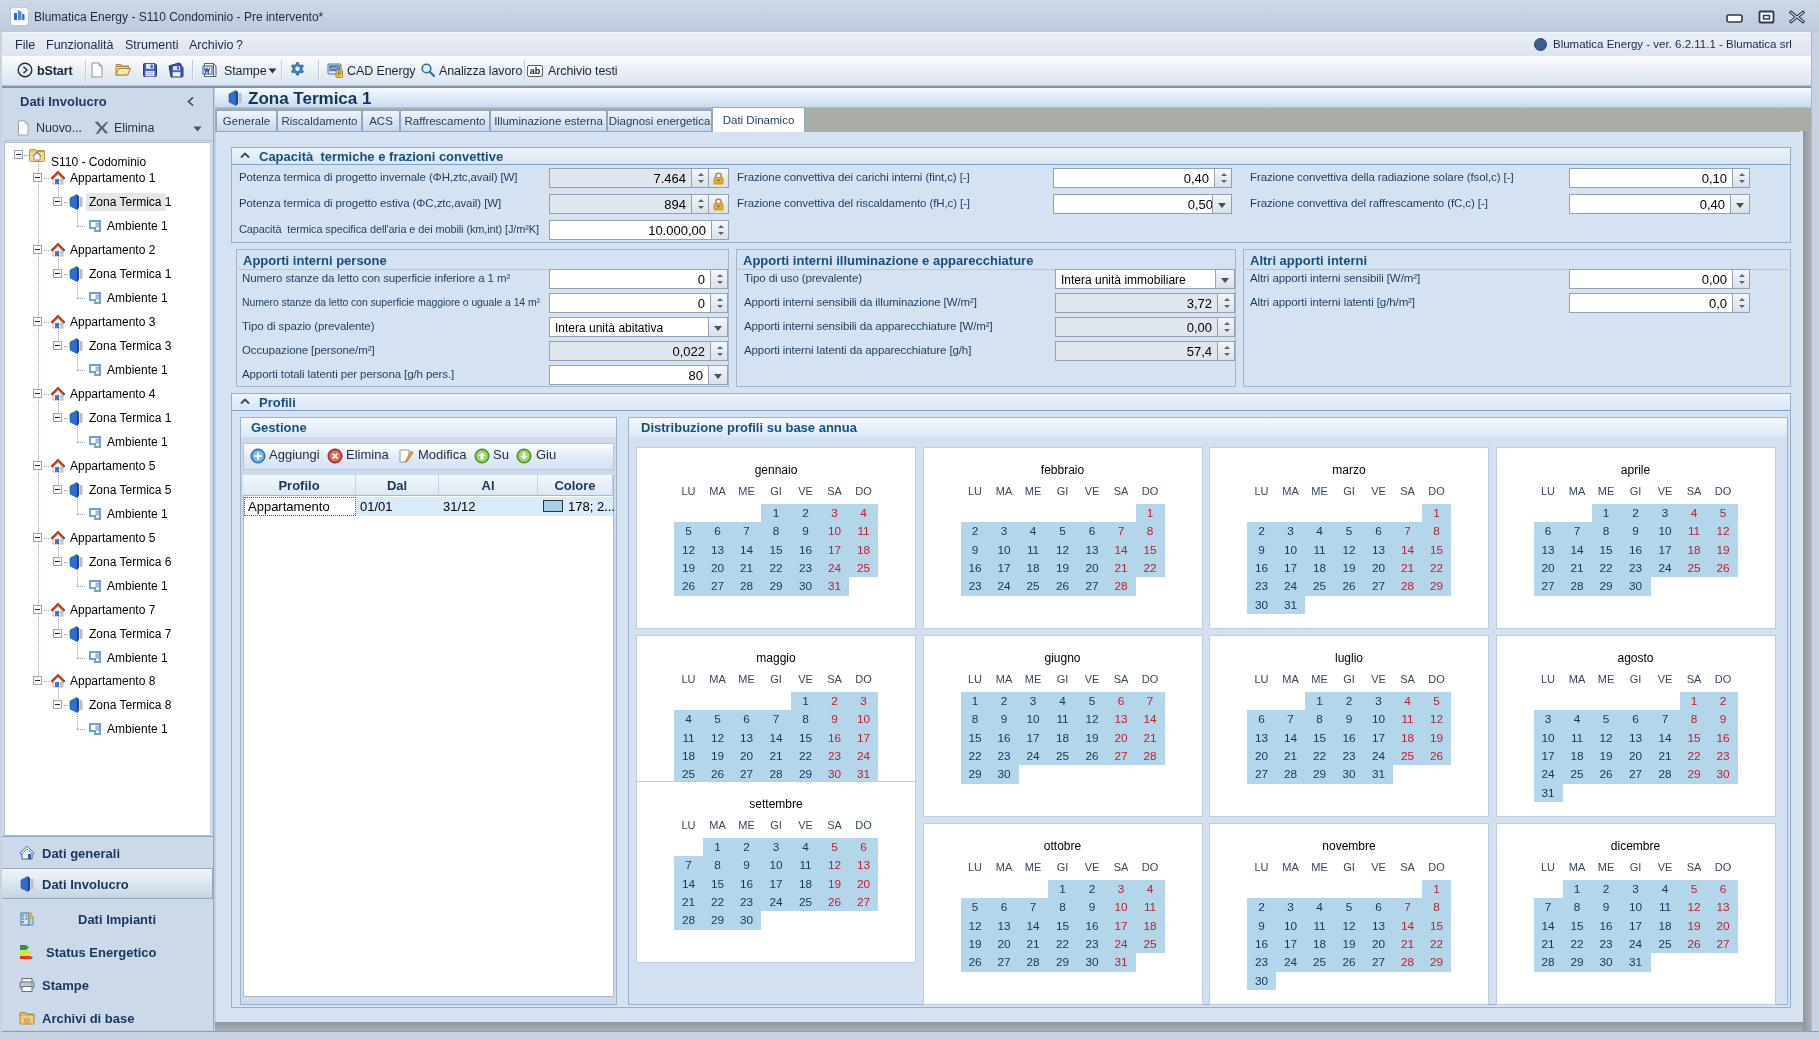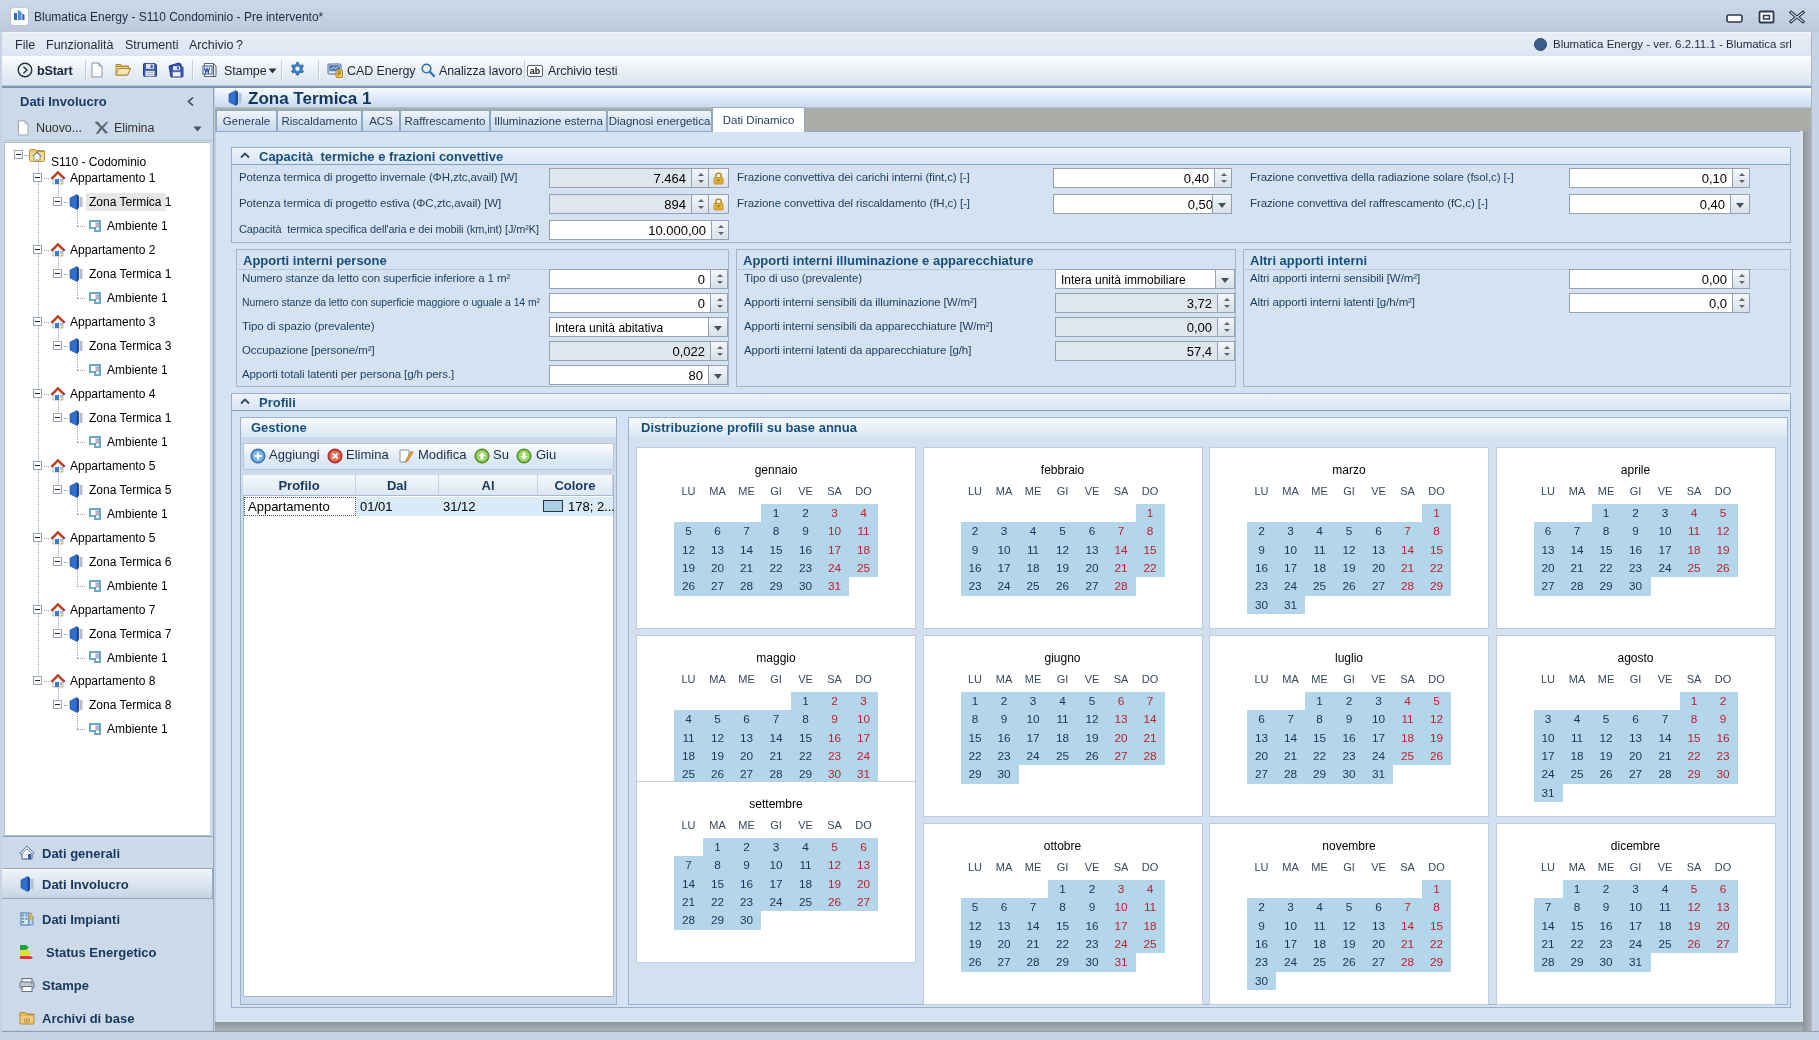--- a/index.html
+++ b/index.html
@@ -423,21 +423,21 @@
 <svg class="abs" style="left:19px;top:911px" width="16" height="16" viewBox="0 0 16 16">
     <rect x="2" y="2" width="8" height="12" fill="#dce8f2" stroke="#3f6ea5"></rect>
     <rect x="3.2" y="3.5" width="2" height="2" fill="#4a90c4"></rect>
     <rect x="6.4" y="3.5" width="2" height="2" fill="#4a90c4"></rect>
     <rect x="3.2" y="6.8" width="2" height="2" fill="#55b06a"></rect>
     <rect x="6.4" y="6.8" width="2" height="2" fill="#4a90c4"></rect>
     <rect x="3.2" y="10" width="2" height="2" fill="#4a90c4"></rect>
     <rect x="10" y="6" width="4" height="8" fill="#bcd2e4" stroke="#3f6ea5" stroke-width="0.7"></rect>
     <path d="M12 1 l1 2 l-0.7 0 l1.2 2.4 l-0.8 0 l1.3 2.6 l-4 0 l1.3 -2.6 l-0.8 0 l1.2 -2.4 l-0.7 0 Z" fill="#f4c430" stroke="#c89a1e" stroke-width="0.5"></path>
   </svg>
-<div class="navtxt abs" style="top:912px;">Dati Impianti</div>
+<div class="navtxt abs" style="top:912px;margin-left:36px;">Dati Impianti</div>
 <div class="navitem" style="top:936px;height:33px"></div>
 <svg class="abs" style="left:19px;top:944px" width="16" height="16" viewBox="0 0 16 16">
     <path d="M1 1 h6 l3 2.5 l-3 2.5 h-6 Z" fill="#1fa333"></path>
     <path d="M1 6.5 h8 l3 2.5 l-3 2.5 h-8 Z" fill="#e3e222"></path>
     <path d="M1 12 h10 l3 1.5 l-1.5 1.5 h-11.5 Z" fill="#e23333"></path>
   </svg>
 <div class="navtxt abs" style="top:945px;left:46px;">Status Energetico</div>
 <div class="navitem" style="top:969px;height:33px"></div>
 <svg class="abs" style="left:19px;top:977px" width="16" height="16" viewBox="0 0 16 16">
     <rect x="3" y="1.5" width="10" height="4" fill="#eef1f4" stroke="#69727e"></rect>

